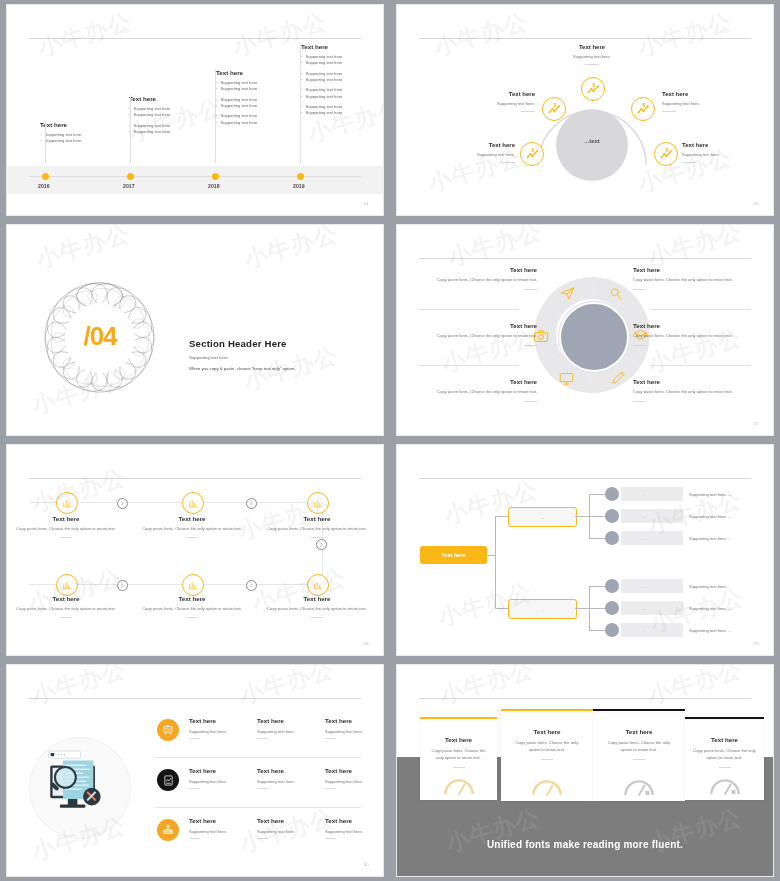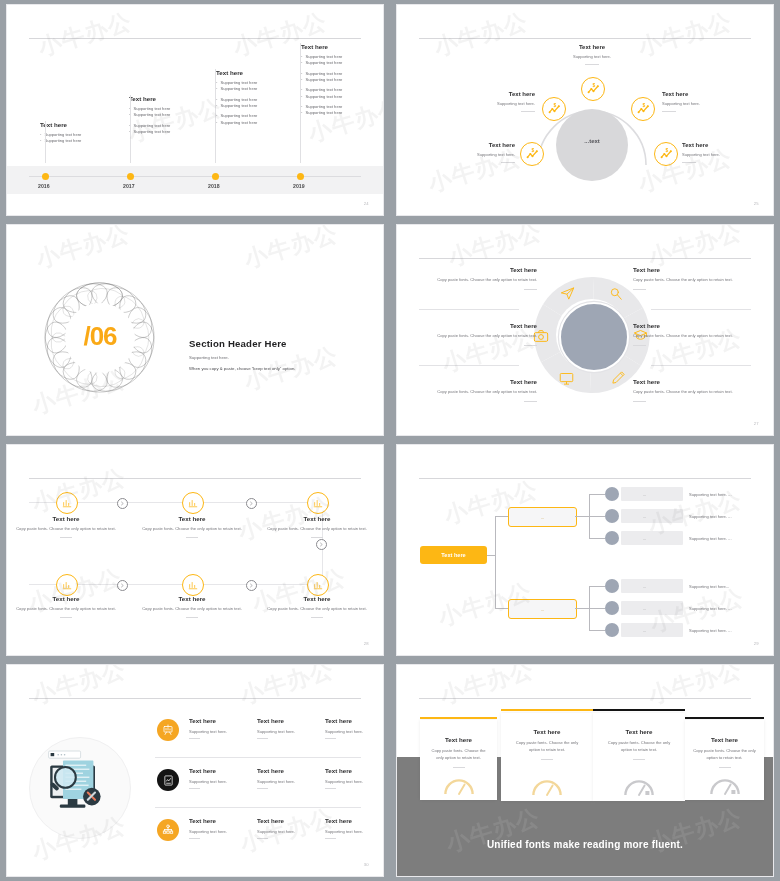--- a/index.html
+++ b/index.html
@@ -444,21 +444,21 @@
             <ellipse cx="100" cy="42" rx="28" ry="15" transform="rotate(130 100 100)"></ellipse>
             <ellipse cx="100" cy="42" rx="28" ry="15" transform="rotate(170 100 100)"></ellipse>
             <ellipse cx="100" cy="42" rx="28" ry="15" transform="rotate(210 100 100)"></ellipse>
             <ellipse cx="100" cy="42" rx="28" ry="15" transform="rotate(250 100 100)"></ellipse>
             <ellipse cx="100" cy="42" rx="28" ry="15" transform="rotate(290 100 100)"></ellipse>
             <ellipse cx="100" cy="42" rx="28" ry="15" transform="rotate(330 100 100)"></ellipse>
           </g>
         </g>
       </svg>
       <div class="s3-inner"></div>
-      <div class="s3-num">/06</div>
+      <div class="s3-num">/04</div>
 
       <div class="s3-title">Section Header Here</div>
       <div class="s3-s1">Supporting text here.</div>
       <div class="s3-s2">When you copy &amp; paste, choose "keep text only" option.</div>
 
       <div class="pnum"></div>
       <div class="wm">
         <span style="left:28px;top:6px;">小牛办公</span>
         <span style="left:236px;top:6px;">小牛办公</span>
         <span style="left:24px;top:152px;">小牛办公</span>

